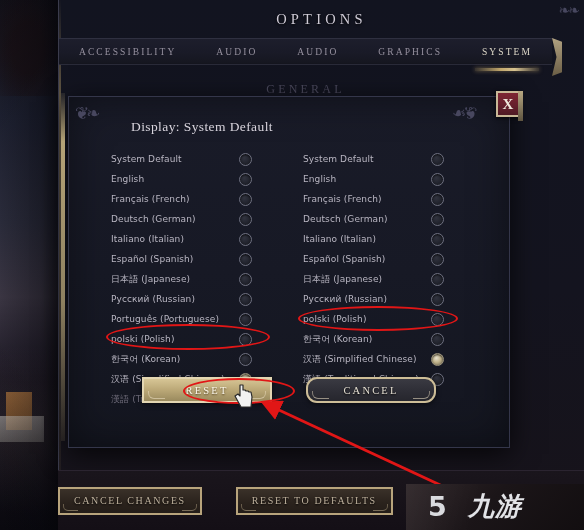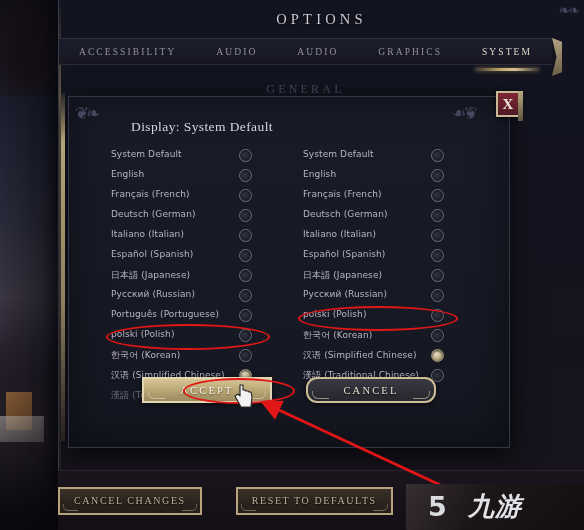--- a/index.html
+++ b/index.html
@@ -191,20 +191,21 @@
     top: 52px;
     width: 190px;
   }
   .lang-col.left  { left: 42px; }
   .lang-col.right { left: 234px; }
 
   .lang-row {
     position: relative;
     height: 20px;
     display: flex;
+    align-items: center;
     cursor: pointer;
   }
   .lang-label {
     font-family: "DejaVu Sans", sans-serif;
     font-size: 9px;
     color: #b9b6c2;
     white-space: nowrap;
     letter-spacing: .1px;
   }
   .lang-row.dim .lang-label { color: #6d6a78; }
@@ -484,21 +485,21 @@
           <span class="lang-label">汉语 (Simplified Chinese)</span>
           <span class="radio selected"></span>
         </div>
         <div class="lang-row">
           <span class="lang-label">漢語 (Traditional Chinese)</span>
           <span class="radio"></span>
         </div>
       </div>
 
     <div class="dlg-actions">
-      <div class="btn btn-accept">ACCEPT</div>
+      <div class="btn btn-accept">RESET</div>
       <div class="btn btn-cancel">CANCEL</div>
     </div>
   </div>
 
   <div class="bottom-bar">
     <div class="bbtn">CANCEL CHANGES</div>
     <div class="bbtn">RESET TO DEFAULTS</div>
     <div class="bbtn">C</div>
   </div>
 

